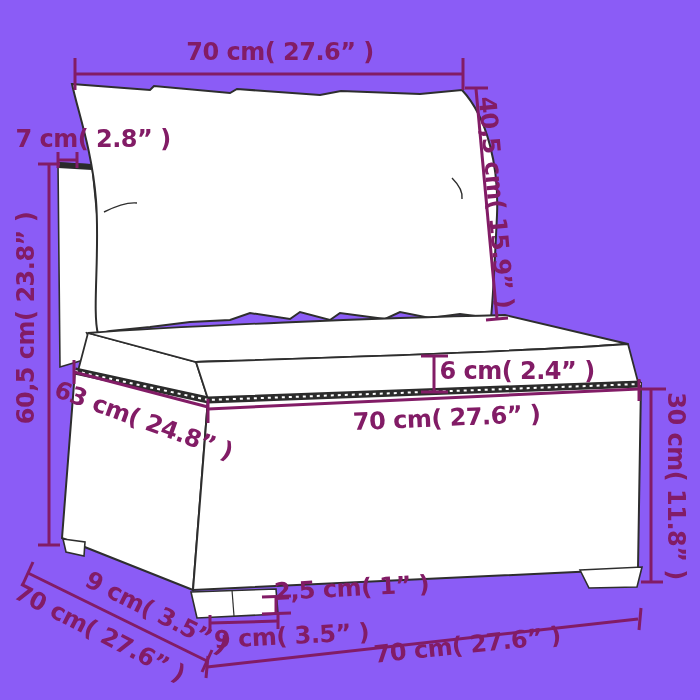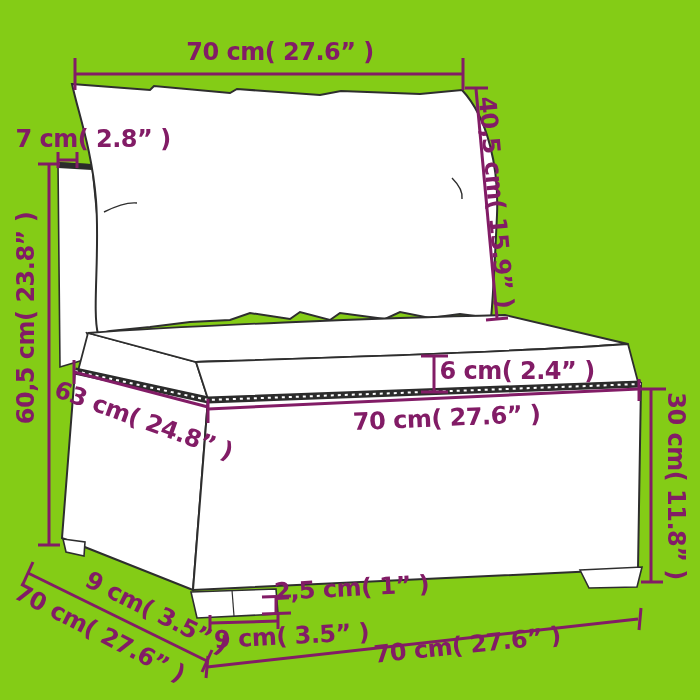--- a/index.html
+++ b/index.html
@@ -1,19 +1,19 @@
 <!DOCTYPE html>
 <html><head>
 <meta charset="utf-8">
 <style>
   html,body{margin:0;padding:0;background:#ffffff;}
   .stage{
     position:relative;
     width:700px;height:700px;
-    background:#84cc16;
+    background:#8b5cf6;
     overflow:hidden;
     font-family:"DejaVu Sans", sans-serif;
   }
   svg{display:block;}
   .art{stroke:#2e2e2e;fill:#ffffff;}
   .dim line, .dim path{stroke:#821c66;stroke-width:3;fill:none;stroke-linecap:butt;}
   .dim text{
     fill:#821c66;
     font-family:"DejaVu Sans", sans-serif;
     font-weight:bold;

